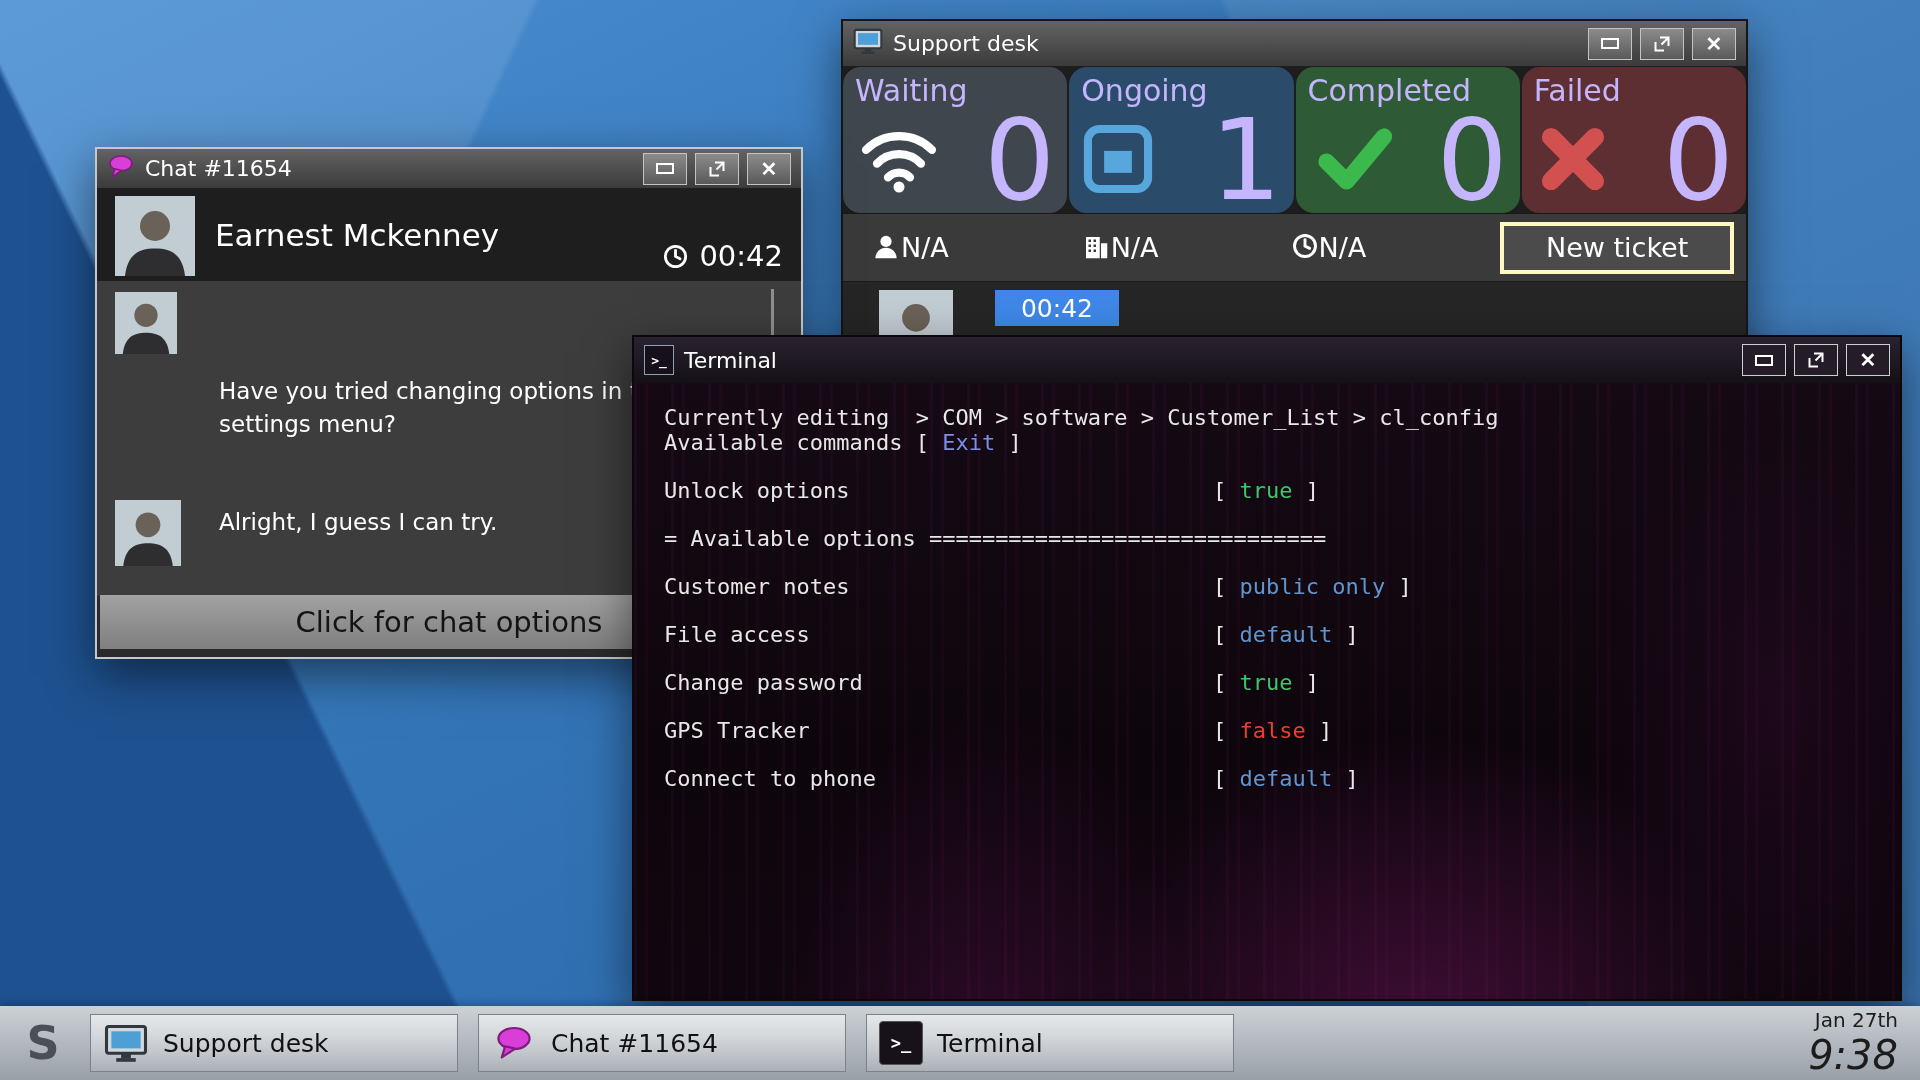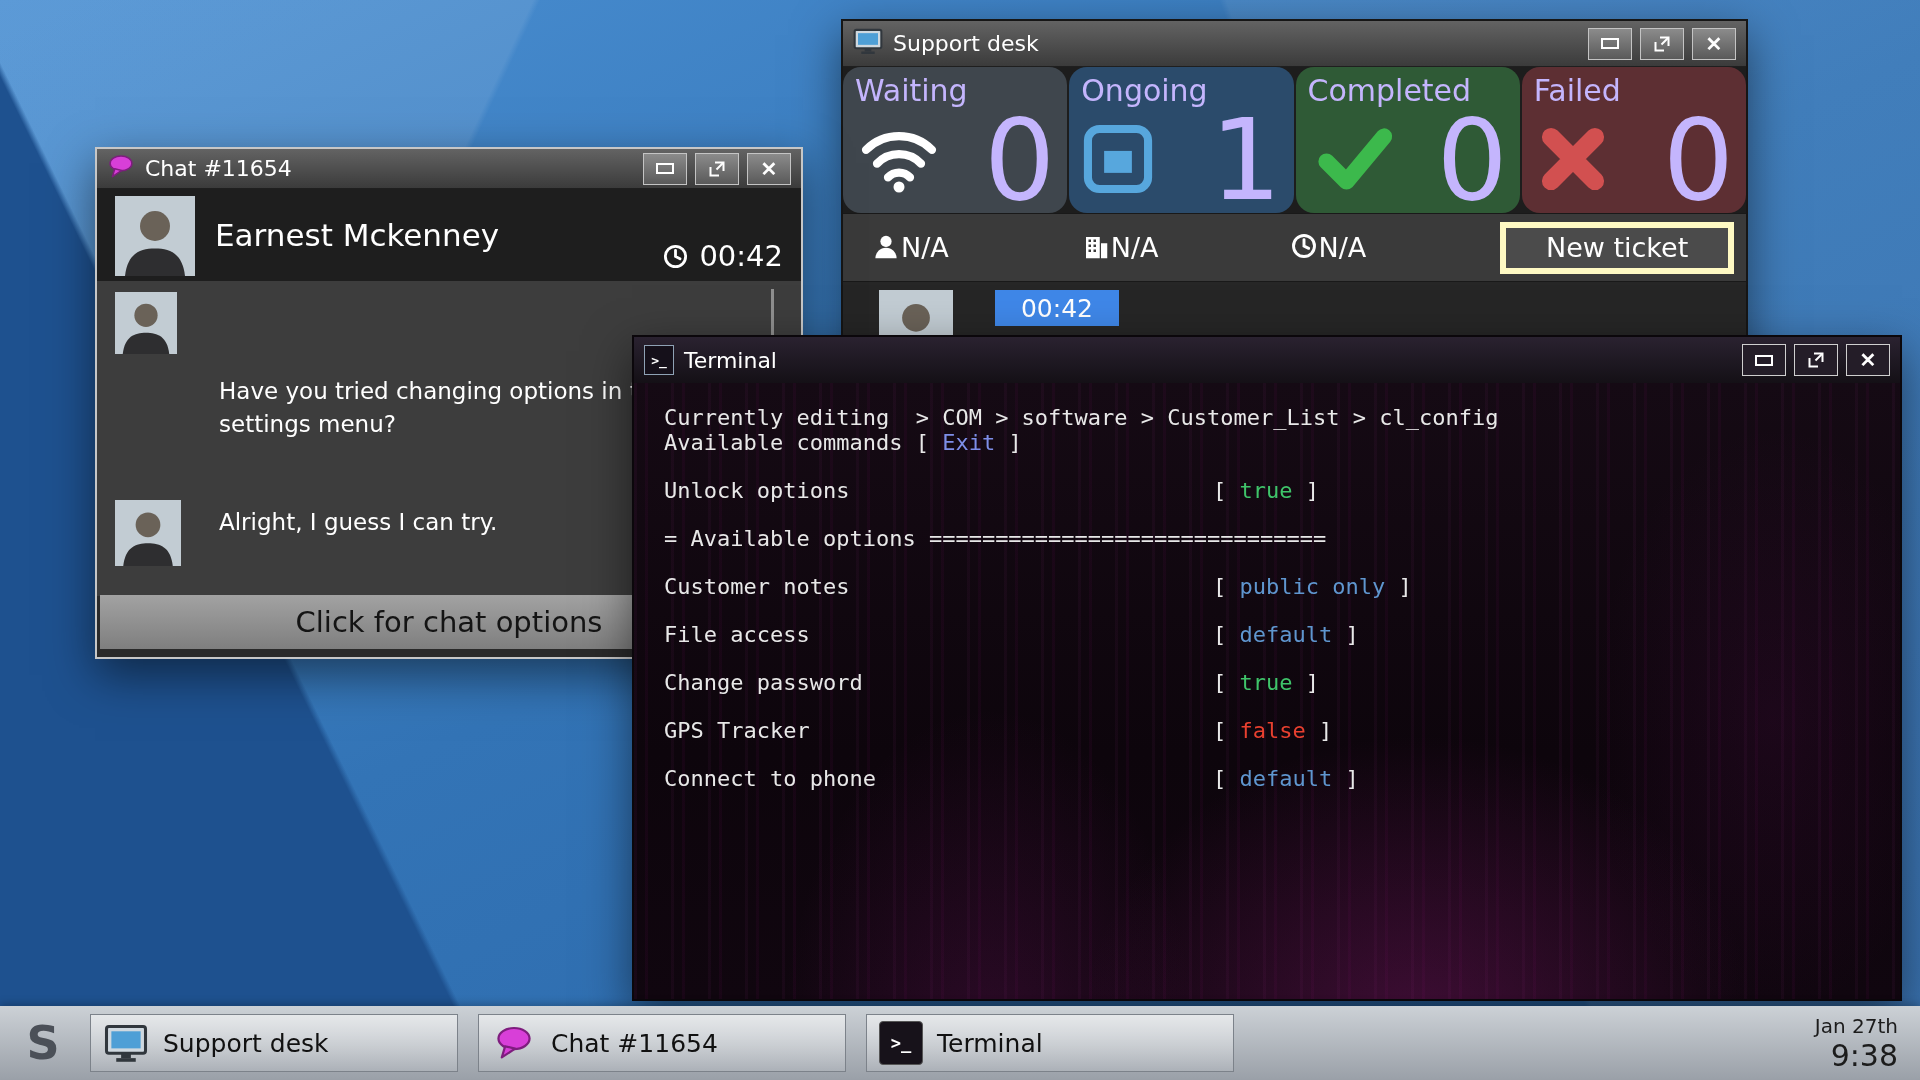--- a/index.html
+++ b/index.html
@@ -36,21 +36,21 @@
   .tile{padding:6px 12px;display:grid;grid-template-rows:42px 1fr;grid-template-columns:auto 1fr;color:#c4b5fd;border-radius:18px;}
   .tile-label{grid-column:1 / span 2;font-size:30px;}
   .tile-icon{align-self:center;}
   .tile-count{justify-self:end;align-self:center;font-size:112px;line-height:.82;}
   .tile.waiting{background:var(--tile-waiting,#3f464d);}
   .tile.ongoing{background:var(--tile-ongoing,#2b4b6b);}
   .tile.completed{background:var(--tile-completed,#2f5a36);}
   .tile.failed{background:var(--tile-failed,#5d2f33);}
   .info-row{height:68px;background:#3a3a3a;display:flex;align-items:center;padding:0 12px 0 28px;border-top:1px solid #191919;}
   .info-item{width:225px;display:flex;color:#fff;font-size:27px;}
-  .new-ticket-btn{margin-left:auto;width:250px;height:52px;background:#4b4b4b;border:6px solid #fef9c3;color:#fff;font-size:27px;cursor:pointer;font-family:inherit;}
+  .new-ticket-btn{margin-left:auto;width:250px;height:52px;background:#4b4b4b;border:4px solid #fef9c3;color:#fff;font-size:27px;cursor:pointer;font-family:inherit;}
   .ticket-row{height:256px;background:#262626;border-top:1px solid #191919;display:flex;padding:8px 0 0 36px;gap:42px;align-items:flex-start;}
   .ticket-avatar{width:74px;height:74px;}
   .ticket-badge{width:124px;height:36px;background:var(--badge-blue,#3f87e8);color:#fff;font-size:25px;display:flex;align-items:center;justify-content:center;}
   .ticket-card-top{width:124px;height:14px;background:#f0f0f0;}
 
   
   .chat-window{left:95px;top:147px;width:708px;height:512px;background:#2a2a2a;border:2px solid #c7c7c7;z-index:2;}
   .chat-window .titlebar{height:40px;}
   .chat-header{height:92px;background:#1e1e1e;position:relative;}
   .chat-header-avatar{position:absolute;left:18px;top:7px;width:80px;height:80px;}
@@ -98,21 +98,21 @@
   .task-btn{width:368px;height:58px;display:flex;align-items:center;gap:14px;padding:0 12px;
     background:linear-gradient(180deg,rgba(255,255,255,.55),rgba(255,255,255,.12));
     border:1px solid #7c828a;cursor:pointer;font-family:inherit;}
   .task-label{font-size:25px;color:#111;}
   .task-icon{width:46px;height:44px;display:flex;align-items:center;justify-content:center;}
   .term-ic{background:#17121a;border:1px solid #555;border-radius:4px;width:44px;height:44px;}
   .term-ic span{color:#fff;font-family:"DejaVu Sans Mono","Liberation Mono",monospace;font-size:17px;font-weight:bold;}
   .tb-spacer{flex:1;}
   .tb-clock{text-align:right;color:#1c1c1c;margin-right:6px;}
   .tb-date{font-size:20px;}
-  .tb-time{font-size:30px;}
+  .tb-time{font-size:40px;font-style:italic;}
 </style>
 </head>
 <body>
 
 <section class="window gray-chrome support-window">
   <header class="titlebar">
     <span>
       <svg viewBox="0 0 36 32" width="30" height="27">
           <rect x="2" y="2" width="32" height="22" rx="2" fill="#cfd8df" stroke="#31373d" stroke-width="2.5"></rect>
           <rect x="6" y="6" width="24" height="14" fill="#4e9fd6"></rect>

